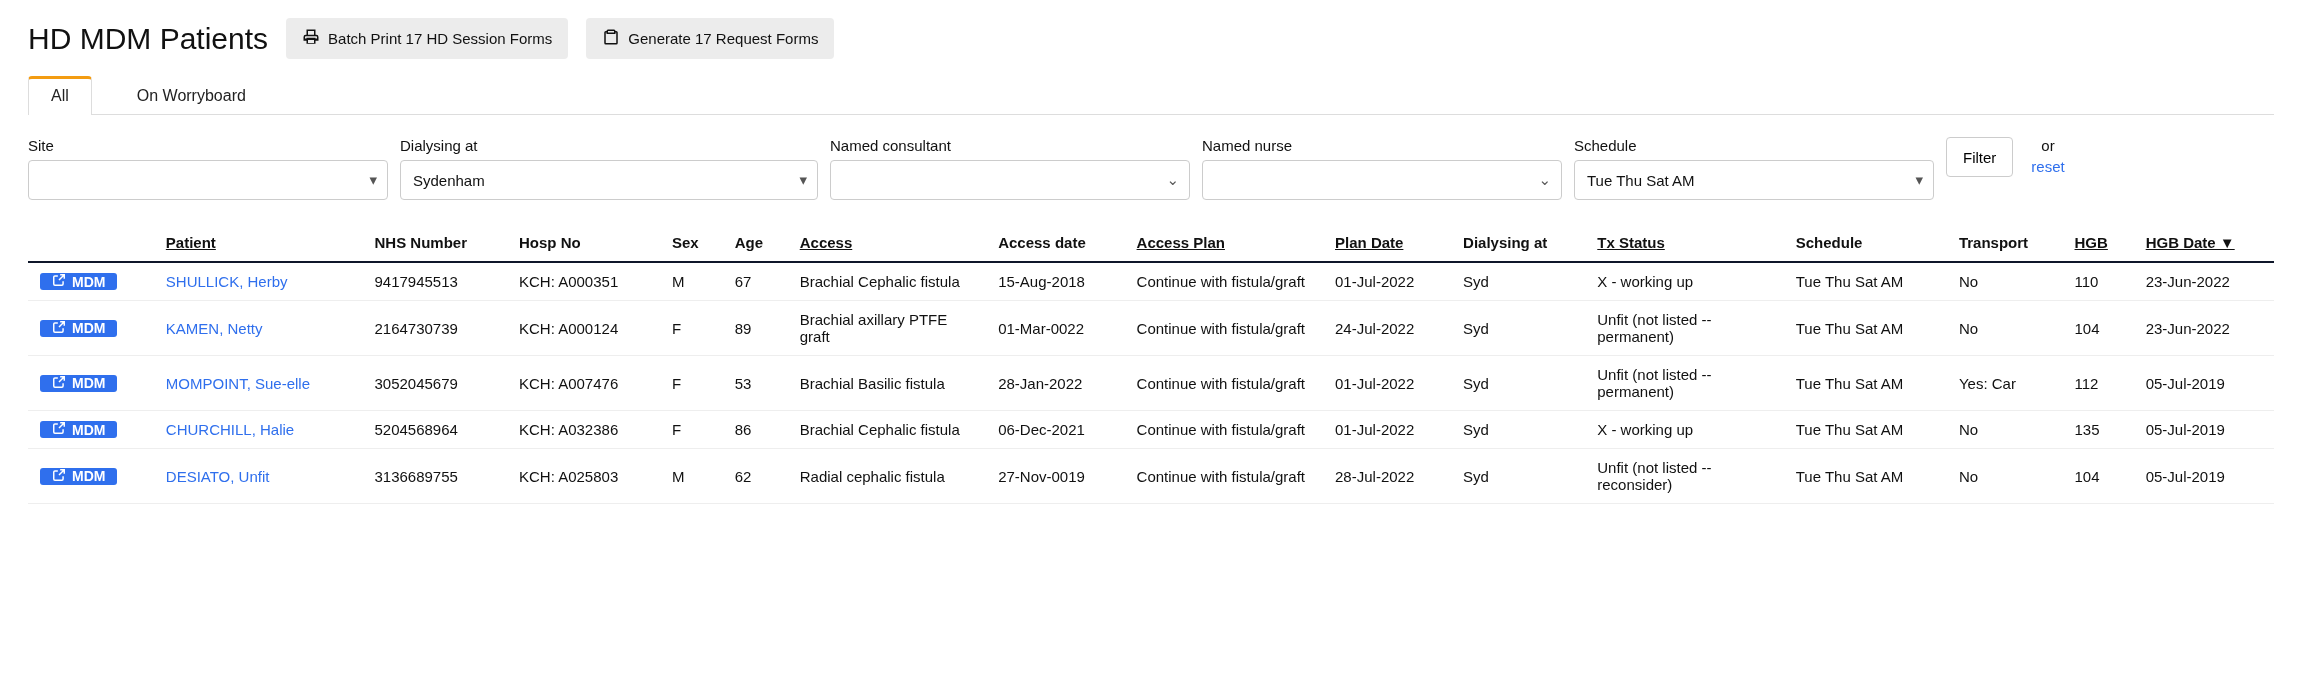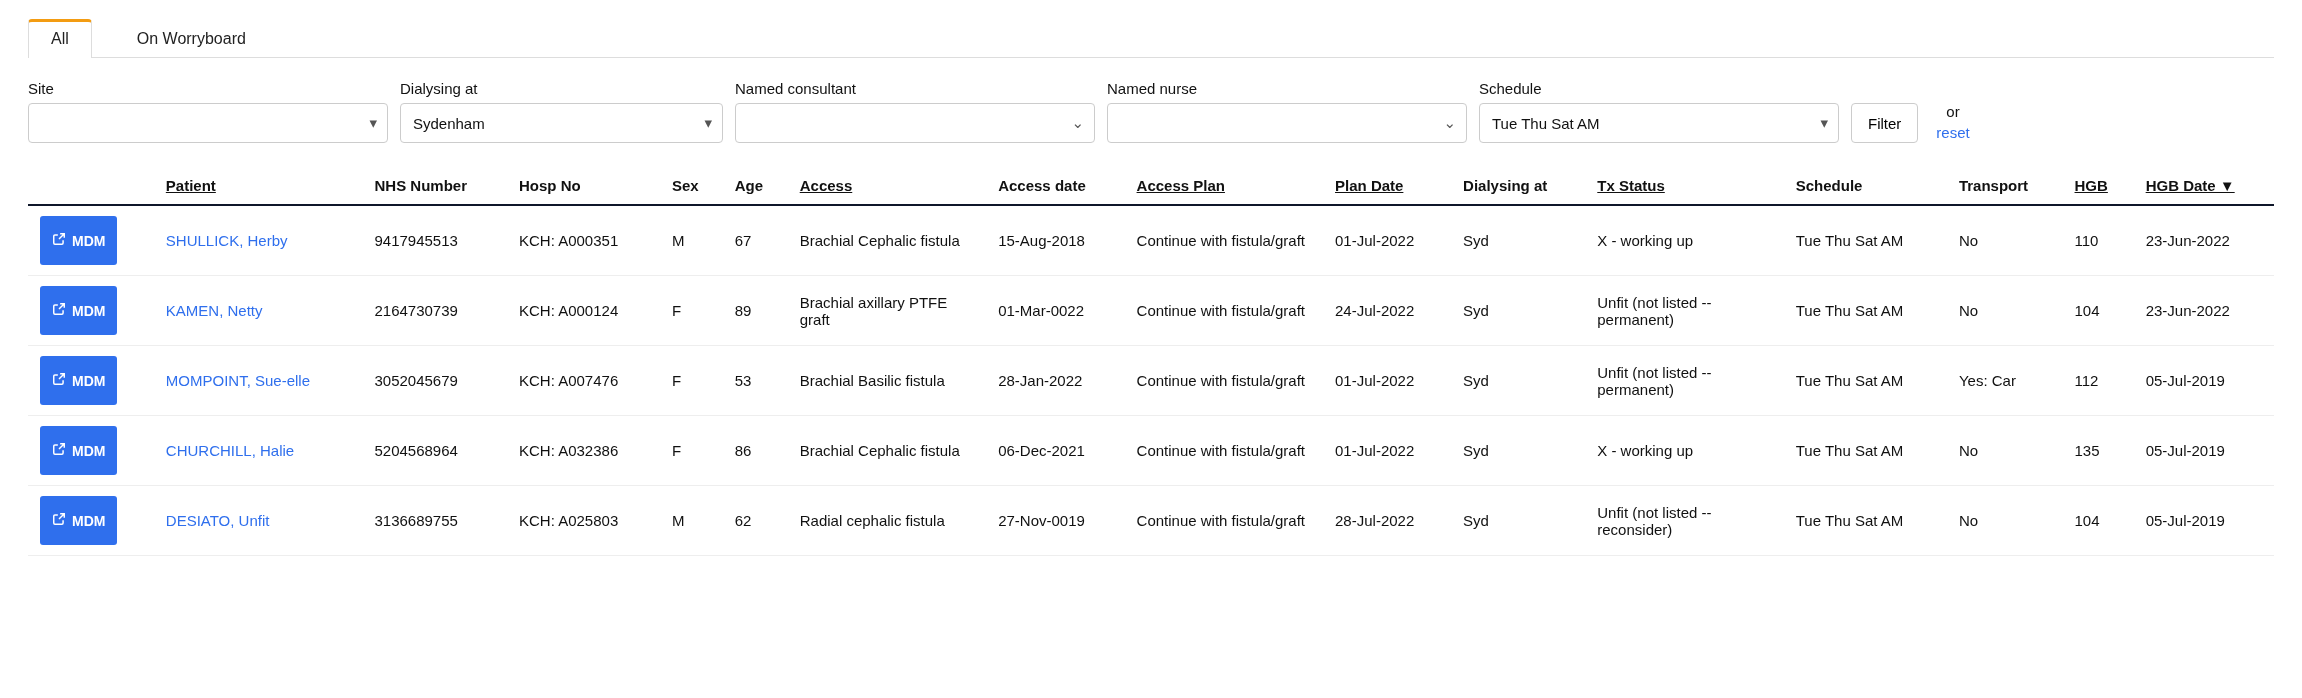--- a/index.html
+++ b/index.html
@@ -5,60 +5,79 @@
   * { box-sizing: border-box; }
   html, body { margin:0; padding:0; font-family: -apple-system, "Helvetica Neue", Arial, sans-serif; font-size:15px; color:#111; background:#fff; }
   .page { width:2302px; padding:18px 28px; }
   .header { display:flex; align-items:center; gap:18px; margin-bottom:16px; }
   h1 { font-size:30px; font-weight:400; margin:0; color:#111; }
   .btn { display:inline-flex; align-items:center; gap:8px; background:#ececec; border:none; border-radius:4px; padding:10px 16px; font-size:15px; color:#111; cursor:pointer; }
   .btn svg { width:18px; height:18px; }
   .tabs { display:flex; border-bottom:1px solid #ddd; gap:22px; padding-left:0; }
   .tab { padding:10px 22px; border:1px solid transparent; border-bottom:none; border-top-left-radius:4px; border-top-right-radius:4px; position:relative; top:1px; cursor:pointer; font-size:16px; color:#222; }
   .tab.active { border-color:#ddd; border-top:3px solid #f39c12; padding-top:8px; background:#fff; }
-  .filters { display:flex; gap:12px; align-items:flex-end; margin:22px 0 16px 0; flex-wrap:wrap; }
+  .filters { display:flex; gap:12px; align-items:flex-start; margin:22px 0 16px 0; flex-wrap:wrap; }
   .field { display:flex; flex-direction:column; gap:6px; }
   .field label { font-size:15px; color:#111; }
   .select, .input { height:40px; border:1px solid #ccc; border-radius:4px; background:#fff; padding:0 34px 0 12px; font-size:15px; color:#111; position:relative; display:flex; align-items:center; min-width:200px; }
   .select .caret { position:absolute; right:10px; top:50%; transform:translateY(-50%); pointer-events:none; color:#555; }
   .filter-btn { height:40px; border:1px solid #ccc; border-radius:4px; background:#fff; padding:0 16px; font-size:15px; cursor:pointer; }
   .filter-or { font-size:15px; color:#111; margin-left:6px; display:flex; align-items:center; height:40px; gap:4px;flex-direction:column; }
   .reset-link { color:#2f6fed; text-decoration:none; cursor:pointer; }
   table { border-collapse:collapse; width:100%; margin-top:24px; table-layout:auto; }
   th, td { text-align:left; padding:10px 12px; font-size:15px; vertical-align:middle; }
   thead th { font-weight:700; border-bottom:2px solid #0f172a; white-space:nowrap; }
   thead th.sortable { text-decoration:underline; cursor:pointer; }
   tbody tr { border-bottom:1px solid #eee; }
-  .mdm-btn { display:inline-flex; align-items:center; gap:6px; background:#2f6fed; color:#fff; font-weight:700; font-size:14px; padding:16px 12px; border-radius:3px; border:none; cursor:pointer; }
+  .mdm-btn { display:inline-flex; align-items:center; gap:6px; background:#2f6fed; color:#fff; font-weight:700; font-size:14px; padding:0 12px; border-radius:3px; border:none; cursor:pointer; }
   .mdm-btn svg { width:14px; height:14px; }
   .patient-link { color:#2f6fed; text-decoration:none; cursor:pointer; }
   .nowrap { white-space:nowrap; }
   td.wrap { max-width:160px; }
 </style>
 </head>
 <body>
 <div class="page">
 
+<div class="header">
+  <h1>HD MDM Patients</h1>
+  <button class="btn">
+    <span>
+      <svg viewBox="0 0 24 24" fill="currentColor">
+            <path d="M6 9V2h12v7h1a3 3 0 013 3v5h-4v4H6v-4H2v-5a3 3 0 013-3h1zm2-5v5h8V4H8zm8 16v-4H8v4h8zm4-6v-2a1 1 0 00-1-1H5a1 1 0 00-1 1v2h2v-1h12v1h2z"></path>
+          </svg>
+    </span>
+    <span>Batch Print 17 HD Session Forms</span>
+  </button>
+  <button class="btn">
+    <span>
+      <svg viewBox="0 0 24 24" fill="currentColor">
+            <path d="M16 2H8a2 2 0 00-2 2H5a2 2 0 00-2 2v14a2 2 0 002 2h14a2 2 0 002-2V6a2 2 0 00-2-2h-1a2 2 0 00-2-2zm0 2v2H8V4h8zM5 20V6h1v2h12V6h1v14H5z"></path>
+          </svg>
+    </span>
+    <span>Generate 17 Request Forms</span>
+  </button>
+</div>
 
 <div class="tabs">
   <div class="tab active">All</div>
   <div class="tab">On Worryboard</div>
 </div>
 
 <div class="filters">
   <div class="field">
     <label>Site</label>
     <div class="select" style="width:360px">
       <span></span>
       <span class="caret">▾</span>
     </div>
   </div>
   <div class="field">
     <label>Dialysing at</label>
-    <div class="select" style="width:323px">
+    <div class="select" style="width:418px">
       <span>Sydenham</span>
       <span class="caret">▾</span>
     </div>
   </div>
   <div class="field">
     <label>Named consultant</label>
     <div class="select" style="width:360px">
       <span></span>
       <span class="caret">⌄</span>
     </div>

